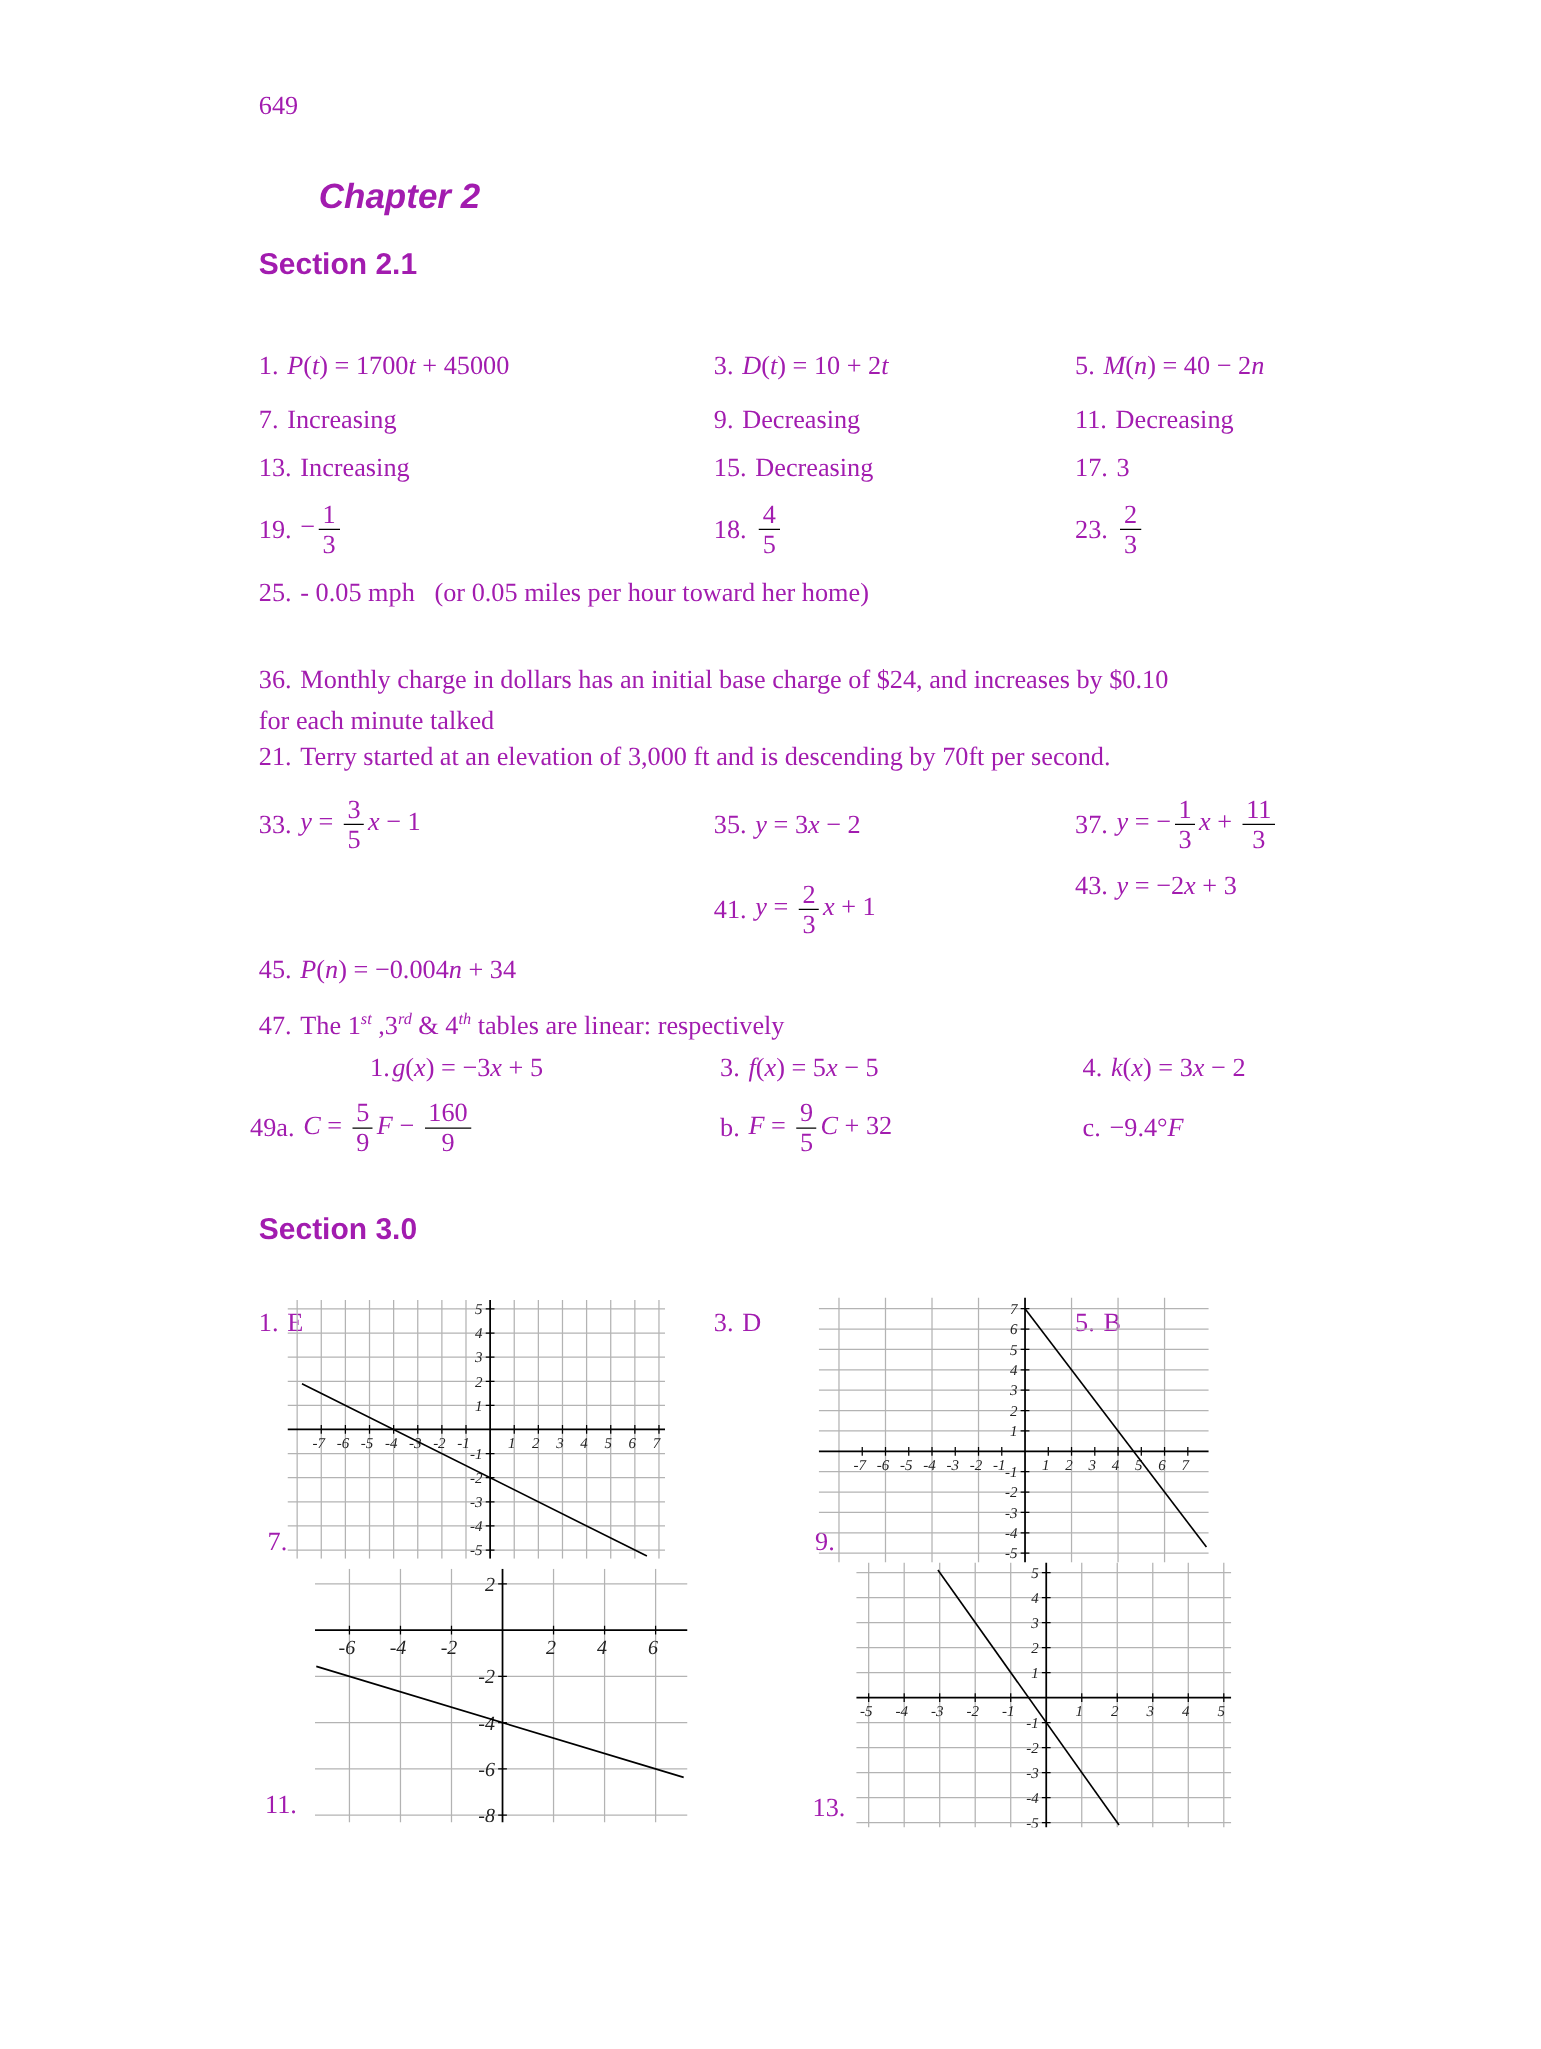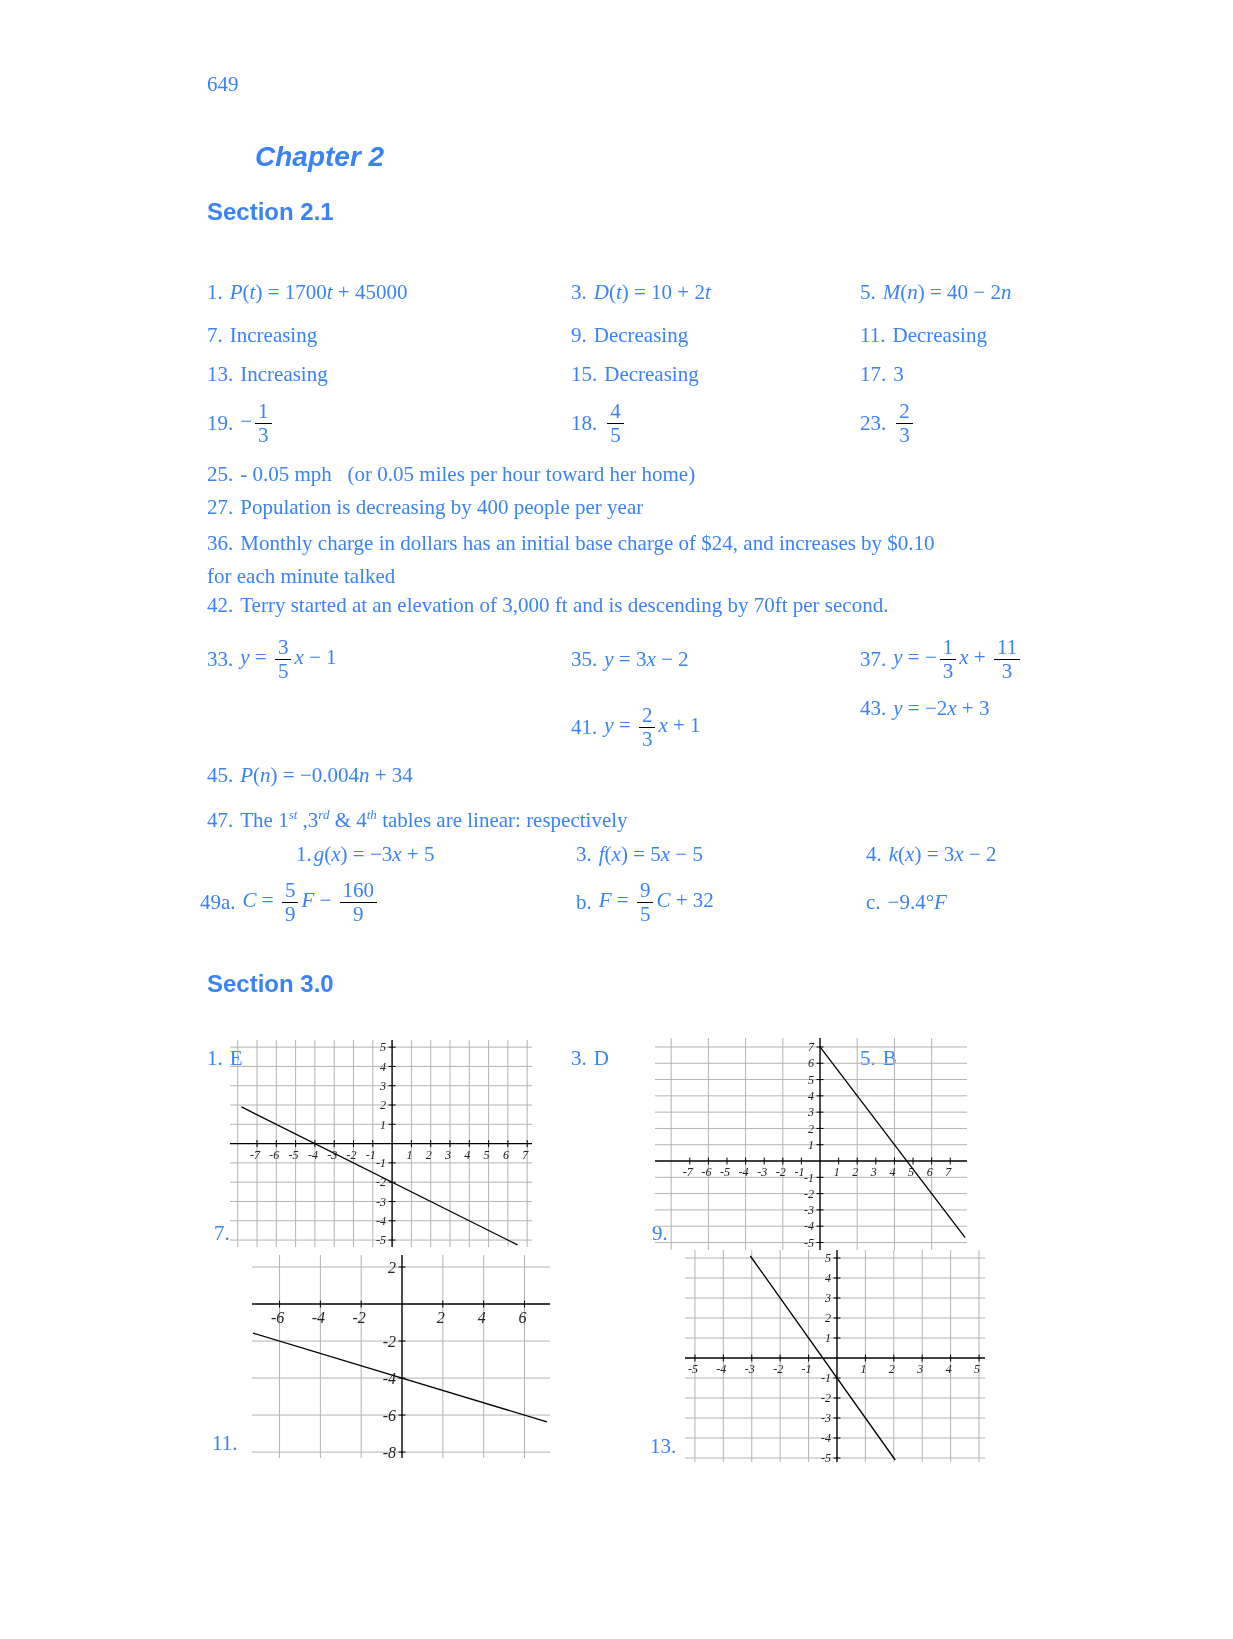--- a/index.html
+++ b/index.html
@@ -1,17 +1,17 @@
 <!DOCTYPE html>
 <html><head>
 <meta charset="utf-8">
 <style>
   html,body{margin:0;padding:0;background:#ffffff;}
   .page{position:relative;width:1233px;height:1639px;background:#ffffff;
-        font-family:"Liberation Serif",serif;color:#3b82f6;overflow:hidden;}
+        font-family:"Liberation Serif",serif;color:#a21caf;overflow:hidden;}
   .pageno{position:absolute;font-size:21px;line-height:24px;}
   .h-chapter{position:absolute;font-family:"Liberation Sans",sans-serif;
              font-weight:700;font-style:italic;font-size:28px;line-height:30px;margin-left:48px;}
   .h-section{position:absolute;font-family:"Liberation Sans",sans-serif;
              font-weight:700;font-size:24px;line-height:26px;}
   .item{position:absolute;font-size:21px;line-height:26px;white-space:pre-wrap;margin-top:32px;}
   .item .qn{margin-right:7px;}
   .vc{display:flex;align-items:center;height:60px;}
   .frac{display:inline-block;text-align:center;vertical-align:middle;margin:0 3px;}
   .fnum{display:block;padding:0 3px;border-bottom:1.4px solid #000;line-height:23px;}
@@ -43,24 +43,23 @@
 
   <div class="item" style="left:207px;top:329px"><span class="qn">13.</span><span class="qt">Increasing</span></div>
   <div class="item" style="left:571px;top:329px"><span class="qn">15.</span><span class="qt">Decreasing</span></div>
   <div class="item" style="left:860px;top:329px"><span class="qn">17.</span><span class="qt">3</span></div>
 
   <div class="item vc" style="left:207px;top:361px"><span class="qn">19.</span><span class="qm">−<span class="frac"><span class="fnum">1</span><span class="fden">3</span></span></span></div>
   <div class="item vc" style="left:571px;top:361px"><span class="qn">18.</span><span class="qm"><span class="frac"><span class="fnum">4</span><span class="fden">5</span></span></span></div>
   <div class="item vc" style="left:860px;top:361px"><span class="qn">23.</span><span class="qm"><span class="frac"><span class="fnum">2</span><span class="fden">3</span></span></span></div>
 
   <div class="item" style="left:207px;top:429px;width:830px"><span class="qn">25.</span><span class="qt">- 0.05 mph   (or 0.05 miles per hour toward her home)</span></div>
-  <div class="item" style="left:207px;top:462px;width:830px"><span class="qn">27.</span><span class="qt">Population is decreasing by 400 people per year</span></div>
   <div class="item" style="left:207px;top:495px;width:840px;line-height:33px"><span class="qn">36.</span><span class="qt">Monthly charge in dollars has an initial base charge of $24, and increases by $0.10
 for each minute talked</span></div>
-  <div class="item" style="left:207px;top:560px;width:840px"><span class="qn">42.</span><span class="qt">Terry started at an elevation of 3,000 ft and is descending by 70ft per second.</span></div>
+  <div class="item" style="left:207px;top:560px;width:840px"><span class="qn">21.</span><span class="qt">Terry started at an elevation of 3,000 ft and is descending by 70ft per second.</span></div>
 
   <div class="item vc" style="left:207px;top:597px"><span class="qn">33.</span><span class="qm"><i>y</i> = <span class="frac"><span class="fnum">3</span><span class="fden">5</span></span><i>x</i> − 1</span></div>
   <div class="item vc" style="left:571px;top:597px"><span class="qn">35.</span><span class="qm"><i>y</i> = 3<i>x</i> − 2</span></div>
   <div class="item vc" style="left:860px;top:597px"><span class="qn">37.</span><span class="qm"><i>y</i> = −<span class="frac"><span class="fnum">1</span><span class="fden">3</span></span><i>x</i> + <span class="frac"><span class="fnum">11</span><span class="fden">3</span></span></span></div>
 
   <div class="item vc" style="left:571px;top:665px"><span class="qn">41.</span><span class="qm"><i>y</i> = <span class="frac"><span class="fnum">2</span><span class="fden">3</span></span><i>x</i> + 1</span></div>
   <div class="item vc" style="left:860px;top:646px"><span class="qn">43.</span><span class="qm"><i>y</i> = −2<i>x</i> + 3</span></div>
 
   <div class="item" style="left:207px;top:730px"><span class="qn">45.</span><span class="qm"><i>P</i>(<i>n</i>) = −0.004<i>n</i> + 34</span></div>
   <div class="item" style="left:207px;top:770px"><span class="qn">47.</span><span class="qm">The 1<sup>st</sup> ,3<sup>rd</sup> &amp; 4<sup>th</sup> tables are linear: respectively</span></div>

